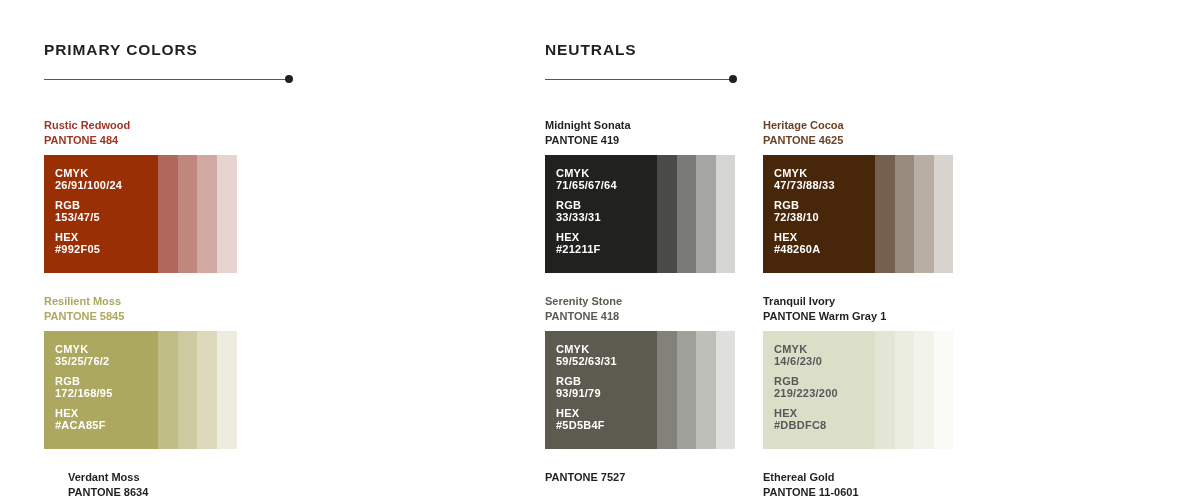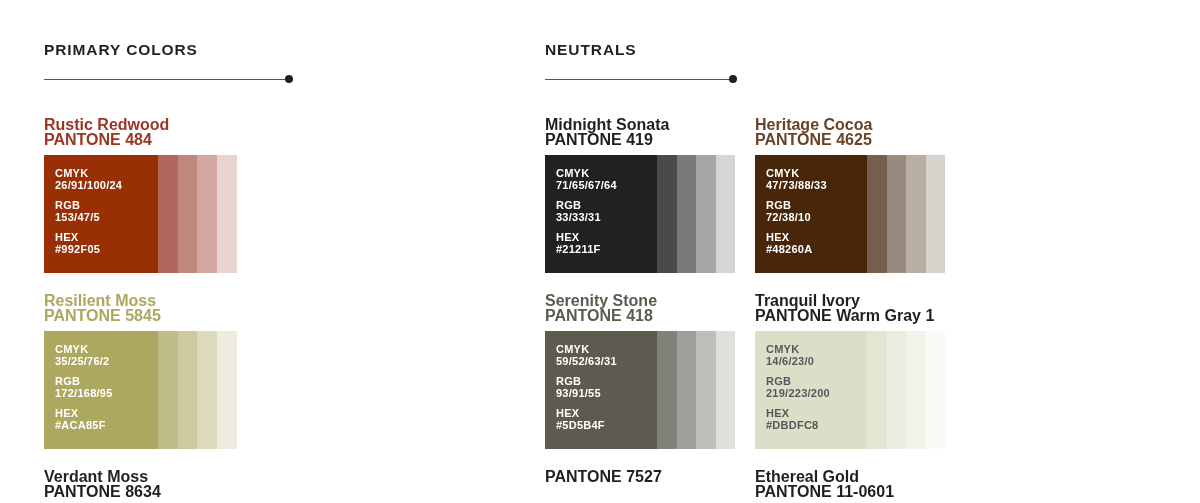--- a/index.html
+++ b/index.html
@@ -73,26 +73,26 @@
     left: 44px;
     top: 118px;
     width: 410px;
   }
   .grid-neutrals {
     left: 545px;
     top: 118px;
     width: 620px;
   }
   .grid-primary .card  { width: 193px; margin-right: 22px; }
-  .grid-neutrals .card { width: 190px; margin-right: 20px; }
+  .grid-neutrals .card { width: 190px; margin-right: 28px; }
   .card { margin-bottom: 21px; }
 
   .card-label {
     line-height: 14.5px;
-    font-size: 16px;
+    font-size: 11px;
     font-weight: bold;
     margin-bottom: 8px;
     white-space: nowrap;
   }
   .card-label .name,
   .card-label .pantone { display: block; }
 
   
   .swatch {
     display: flex;
@@ -191,21 +191,21 @@
               </div>
             </div>
           </div>
           <div class="tint" style="background: rgb(192, 188, 134);"></div>
           <div class="tint" style="background: rgb(205, 202, 159);"></div>
           <div class="tint" style="background: rgb(220, 218, 187);"></div>
           <div class="tint" style="background: rgb(237, 236, 222);"></div>
         </div>
       </div>
       <div class="card">
-        <div class="card-label" style="color: rgb(35, 31, 32);">
+        <div class="card-label" style="color: rgb(35, 31, 32); margin-left: 24px;">
           <span class="name">Verdant Moss</span>
           <span class="pantone">PANTONE 8634</span>
         </div>
       </div>
     </div>
   <div class="grid grid-neutrals" id="grid-neutrals">
       <div class="card">
         <div class="card-label" style="color: rgb(35, 31, 32);">
           <span class="name">Midnight Sonata</span>
           <span class="pantone">PANTONE 419</span>
@@ -268,21 +268,21 @@
         </div>
         <div class="swatch">
           <div class="base" style="background: rgb(93, 91, 79);">
             <div class="specs" style="color: rgb(255, 255, 255);">
               <div class="spec">
                 <span class="k">CMYK</span>
                 <span class="v">59/52/63/31</span>
               </div>
               <div class="spec">
                 <span class="k">RGB</span>
-                <span class="v">93/91/55</span>
+                <span class="v">93/91/79</span>
               </div>
               <div class="spec">
                 <span class="k">HEX</span>
                 <span class="v">#5D5B4F</span>
               </div>
             </div>
           </div>
           <div class="tint" style="background: rgb(130, 129, 122);"></div>
           <div class="tint" style="background: rgb(160, 160, 154);"></div>
           <div class="tint" style="background: rgb(191, 191, 186);"></div>

